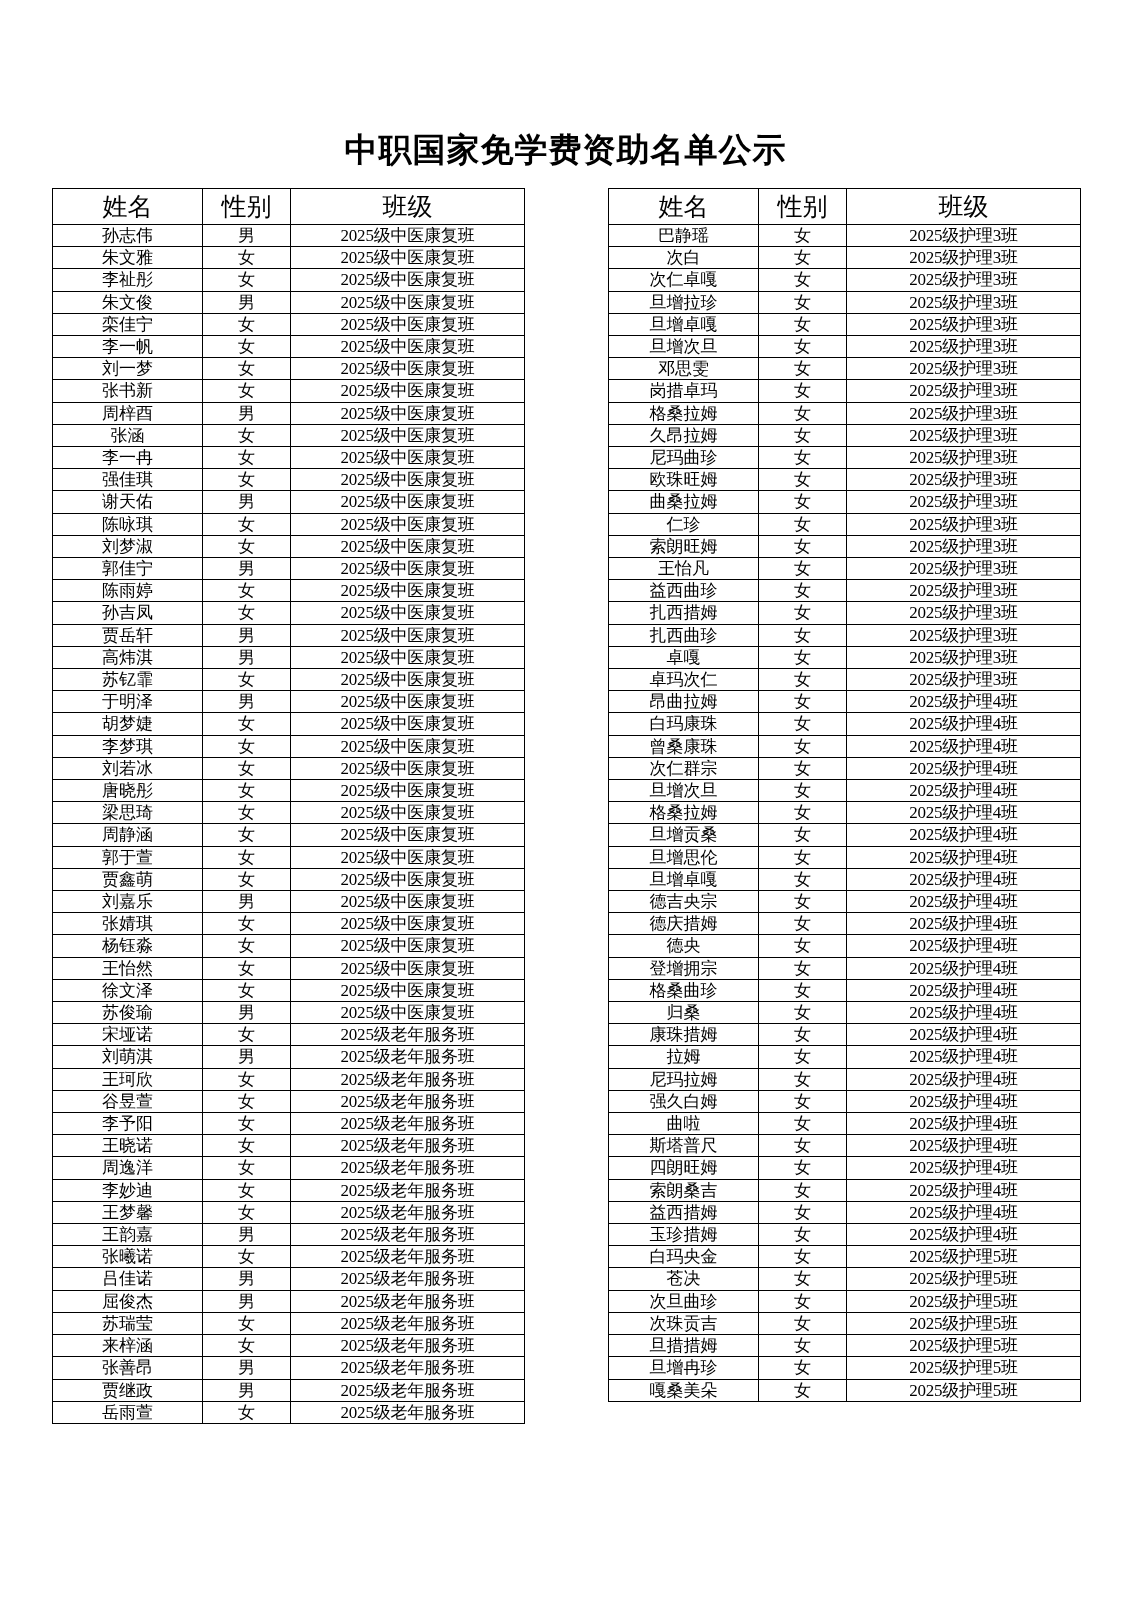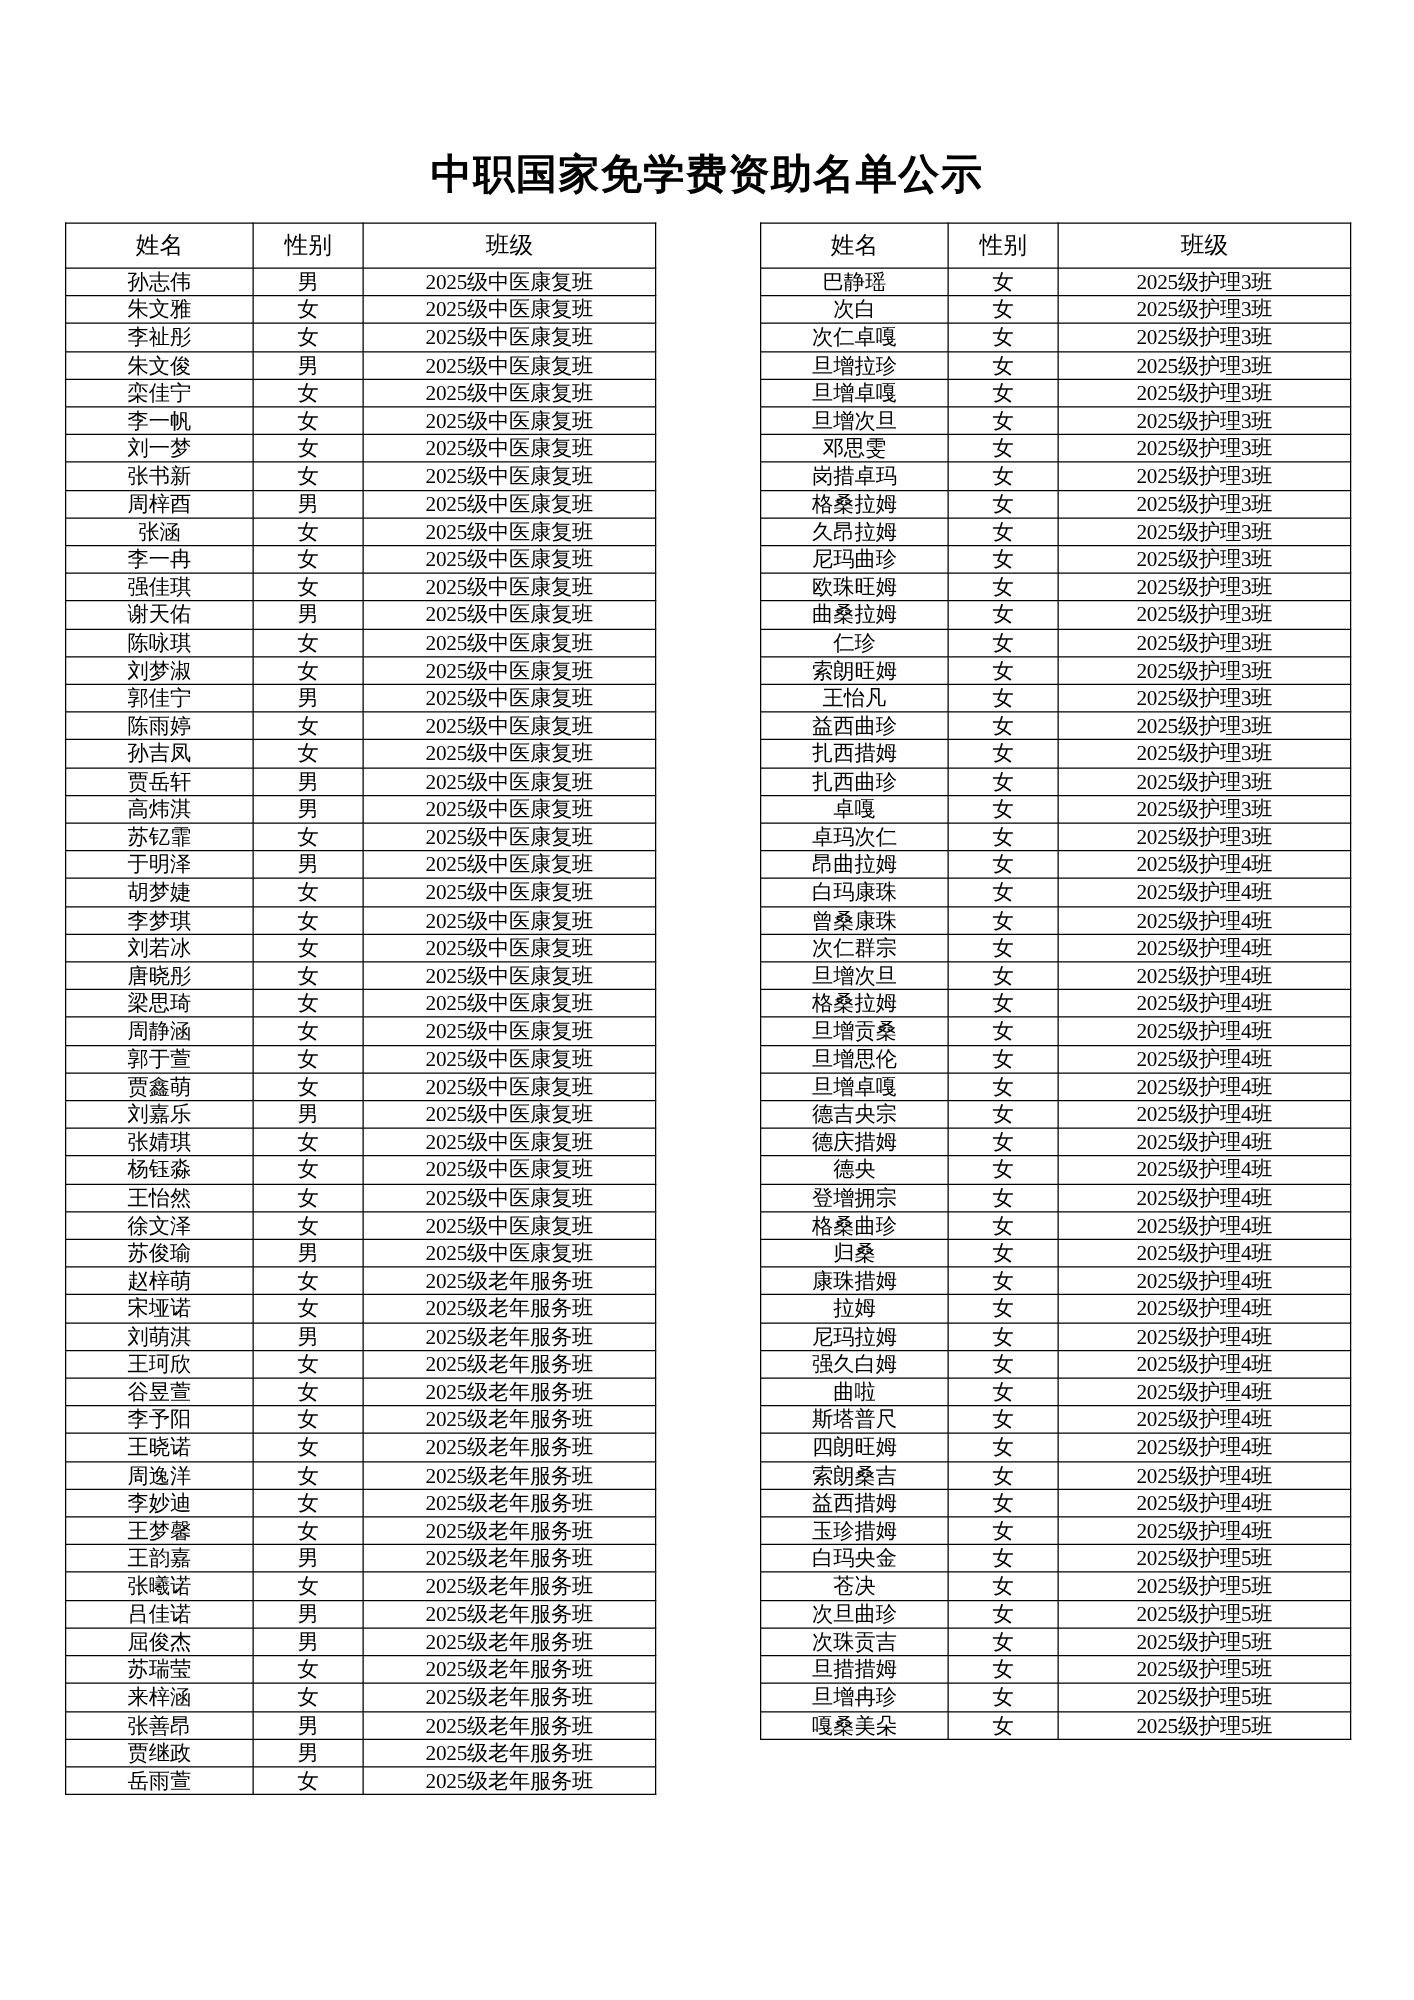--- a/index.html
+++ b/index.html
@@ -20,21 +20,21 @@
     width: 1131px;
     height: 1600px;
     box-sizing: border-box;
   }
   .doc-title {
     text-align: center;
     font-family: "Liberation Serif", "DejaVu Serif", serif;
     font-size: 33px;
     font-weight: bold;
     letter-spacing: 1px;
-    margin: 6px;
+    margin: 16px;
     padding-top: 116px;
     padding-bottom: 0;
     line-height: 1.15;
   }
   .tables-wrap {
     display: flex;
     justify-content: space-between;
     align-items: flex-start;
     padding: 0 50px 0 52px;
     margin-top: 18px;
@@ -51,21 +51,21 @@
     border: 1.5px solid #000000;
     text-align: center;
     vertical-align: middle;
     font-family: "Liberation Serif", "DejaVu Serif", serif;
     padding: 0;
     white-space: nowrap;
     overflow: hidden;
   }
   table.roster th {
     height: 35px;
-    font-size: 19px;
+    font-size: 25px;
     font-weight: normal;
   }
   table.roster td {
     height: 21.2px;
     line-height: 21.2px;
     font-size: 17px;
     font-weight: normal;
   }
   col.c-name  { width: 150px; }
   col.c-sex   { width: 88px; }
@@ -275,25 +275,20 @@
             <td>徐文泽</td>
             <td>女</td>
             <td class="cell-class">2025级中医康复班</td>
           </tr>
           <tr>
             <td>苏俊瑜</td>
             <td>男</td>
             <td class="cell-class">2025级中医康复班</td>
           </tr>
           <tr>
-            <td>赵梓萌</td>
-            <td>女</td>
-            <td class="cell-class">2025级老年服务班</td>
-          </tr>
-          <tr>
             <td>宋垭诺</td>
             <td>女</td>
             <td class="cell-class">2025级老年服务班</td>
           </tr>
           <tr>
             <td>刘萌淇</td>
             <td>男</td>
             <td class="cell-class">2025级老年服务班</td>
           </tr>
           <tr>

